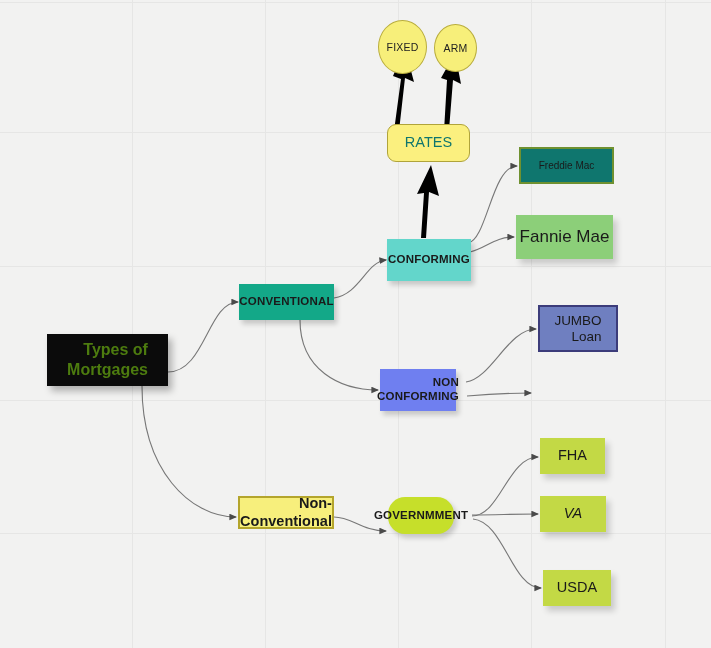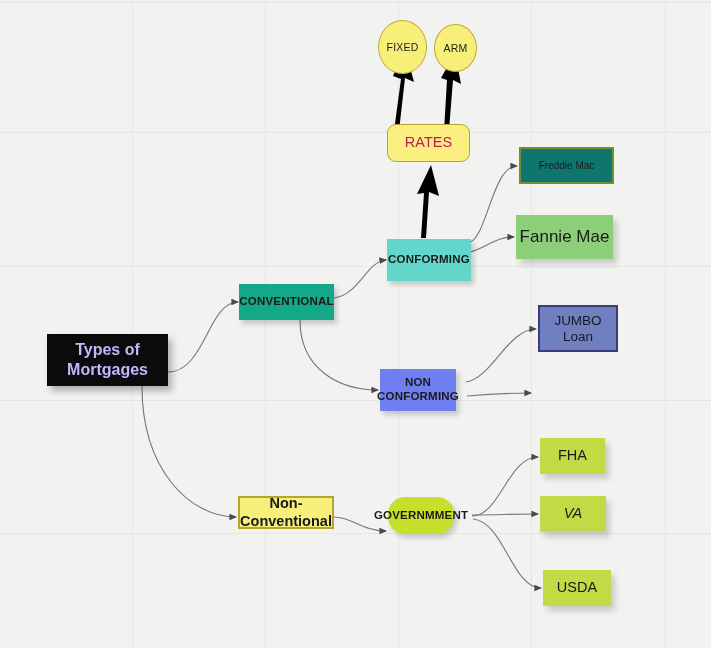--- a/index.html
+++ b/index.html
@@ -20,59 +20,59 @@
   .gl-h{position:absolute;left:0;height:1px;width:711px;background:#e6e6e5;}
 
   svg.edges{position:absolute;left:0;top:0;width:711px;height:648px;overflow:visible;}
 
   .node{
     position:absolute;
     box-sizing:border-box;
     display:flex;
     align-items:center;
     justify-content:center;
-    text-align:center;
+    text-align:right;
     line-height:1.18;
     color:#1a1a1a;
     white-space:pre-line;
   }
 
   
   .n-fixed,.n-arm{
     border-radius:50%;
     background:#f7ef7a;
     border:1px solid #b9ad3e;
     font-size:10.5px;
     letter-spacing:.2px;
     color:#222;
   }
   .n-rates{
     background:#fbf07f;
     border:1.5px solid #b0a43a;
     border-radius:9px;
     font-size:14.5px;
-    color:#be185d;
+    color:#0f766e;
   }
   .n-conforming{
     background:#63d6cb;
     font-weight:bold;
     font-size:11.5px;
     letter-spacing:.2px;
     box-shadow:3px 4px 5px rgba(0,0,0,.18);
   }
   .n-conventional{
     background:#13a888;
     font-weight:bold;
     font-size:11.5px;
     letter-spacing:.2px;
     box-shadow:3px 4px 5px rgba(0,0,0,.18);
   }
   .n-title{
     background:#0b0b0b;
-    color:#c4b5fd;
+    color:#4d7c0f;
     font-weight:bold;
     font-size:16px;
     line-height:1.22;
     box-shadow:4px 5px 7px rgba(0,0,0,.28);
   }
   .n-freddie{
     background:#0f766e;
     border:2px solid #6f9130;
     font-size:10px;
   }

